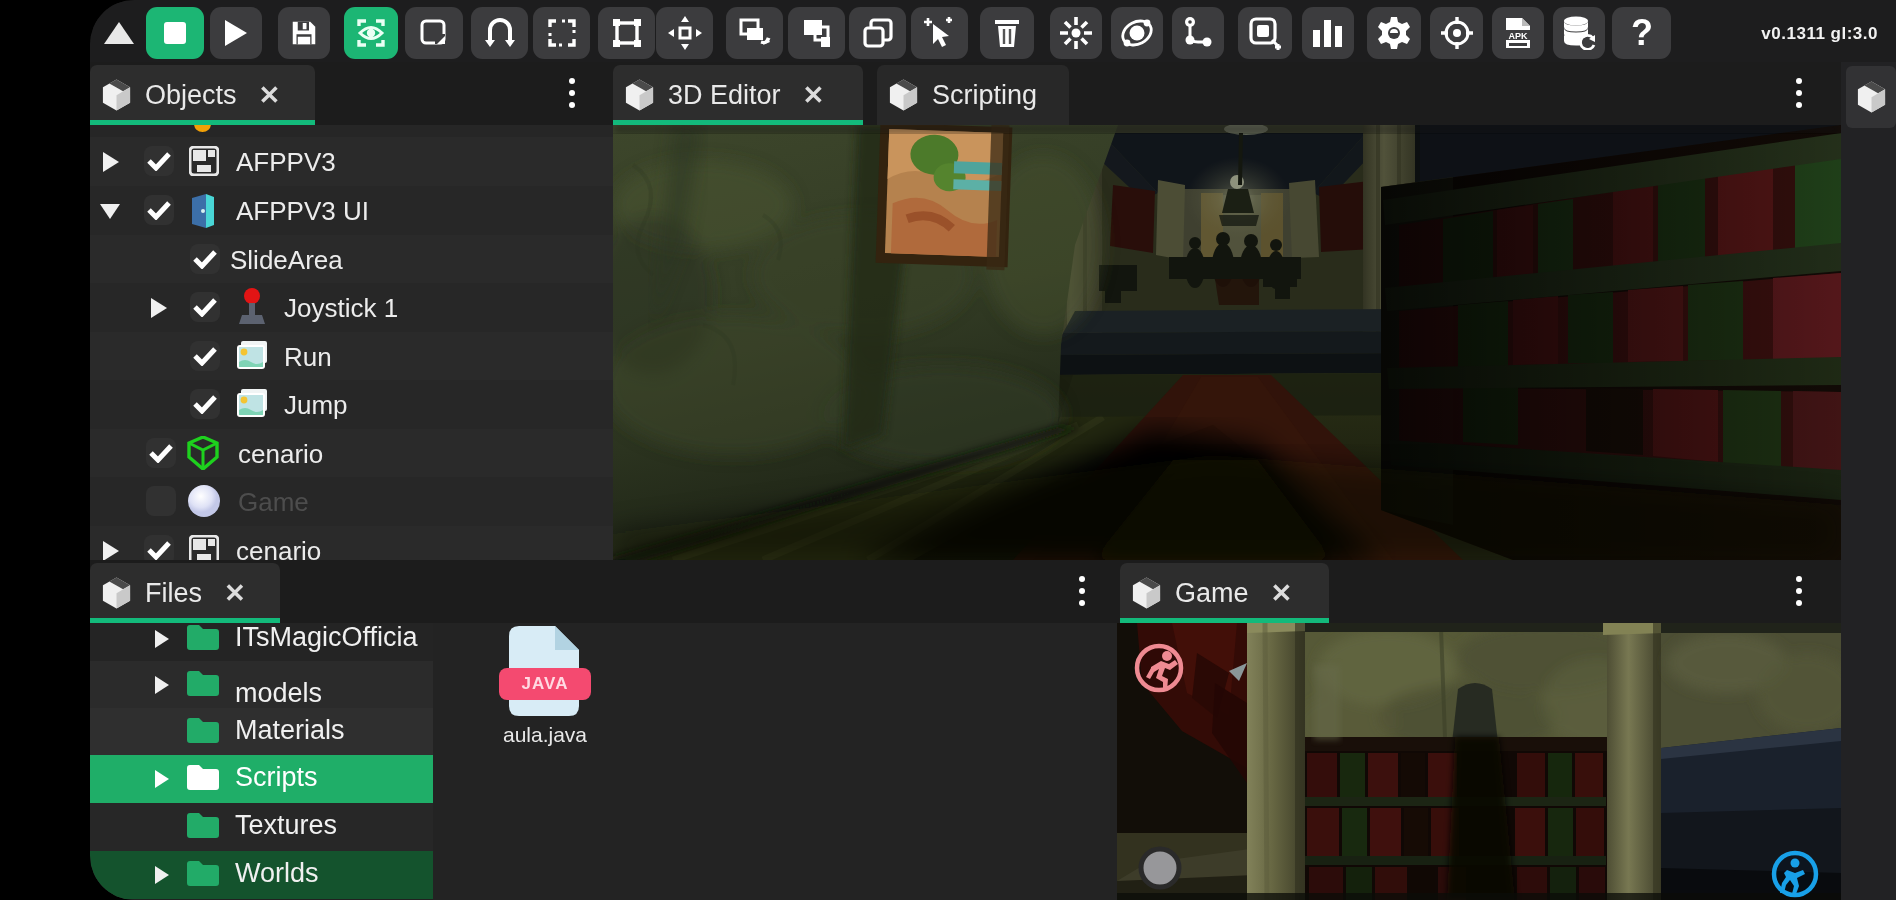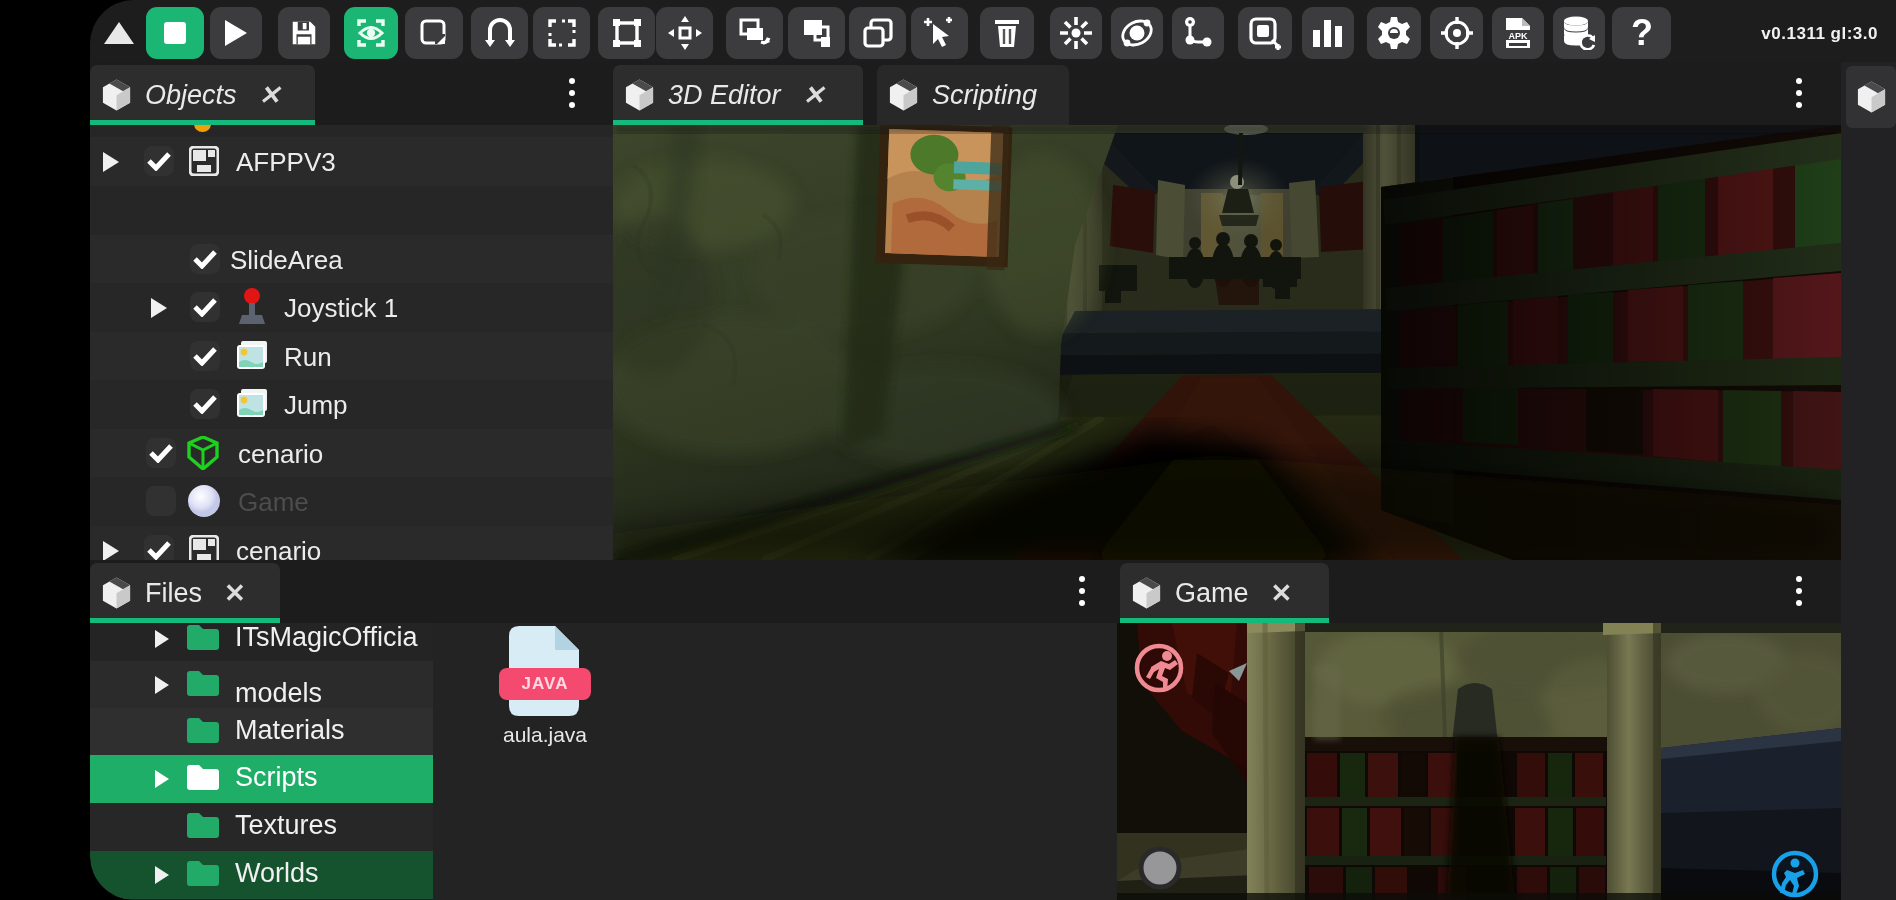--- a/index.html
+++ b/index.html
@@ -254,21 +254,21 @@
         </svg>
       </div>
     <div class="tb" style="left:1522px;width:59px">
         <svg width="26" height="36" viewBox="0 0 26 36">
           <text x="13" y="30" font-size="36" font-weight="bold" fill="#fff" text-anchor="middle" font-family="Liberation Sans">?</text>
         </svg>
       </div>
     <div id="ver">v0.1311 gl:3.0</div>
   </div>
 
-  <div class="tabrow" style="left:0;top:62px;width:1751px;height:63px;font-style:italic;">
+  <div class="tabrow" style="left:0;top:62px;width:1751px;height:63px;">
     <div class="tab" style="left:0;width:225px;">
       <svg class="hex" width="33" height="34" viewBox="0 0 34 34">
           <path d="M17 1l14 8v16l-14 8-14-8V9z" fill="#f0f0f0"></path>
           <path d="M17 1l14 8-7.2 4.2L9.6 5.2z" fill="#4a4a4a"></path>
           <path d="M31 9v16l-14 8V17.3z" fill="#c9c9c9"></path>
         </svg>
       Objects<span class="x">✕</span>
       <div class="under"></div>
     </div>
     <div class="dots" style="left:479px;top:16px;">
@@ -341,20 +341,36 @@
             <path d="M2 10l7 7 13-14" stroke="#fff" stroke-width="5" fill="none"></path>
           </svg>
         </div>
       <svg class="abs" style="left:99px;top:9px" width="30" height="30" viewBox="0 0 30 30">
           <rect x="1" y="1" width="28" height="28" rx="4" fill="none" stroke="#e8e8e8" stroke-width="3"></rect>
           <rect x="4" y="4" width="13" height="11" fill="#e8e8e8"></rect>
           <rect x="19" y="4" width="7" height="7" fill="#e8e8e8"></rect>
           <rect x="8" y="19" width="14" height="7" fill="#e8e8e8"></rect>
         </svg>
       <span class="abs" style="left:146px;top:10px">AFPPV3</span>
+    </div>
+    <div class="orow" style="top:61px;background:#272727">
+      <svg class="abs" style="left:10px;top:18px" width="20" height="15">
+          <polygon points="0,0 20,0 10,15" fill="#f0f0f0"></polygon>
+        </svg>
+      <div class="chk" style="left:54px">
+          <svg width="24" height="20">
+            <path d="M2 10l7 7 13-14" stroke="#fff" stroke-width="5" fill="none"></path>
+          </svg>
+        </div>
+      <svg class="abs" style="left:100px;top:8px" width="26" height="34" viewBox="0 0 26 34">
+          <path d="M2 4l14-4v34L2 30z" fill="#3c6fa8"></path>
+          <path d="M16 0l8 3v28l-8 3z" fill="#49d6d6"></path>
+          <circle cx="13" cy="17" r="2" fill="#d8f0f0"></circle>
+        </svg>
+      <span class="abs" style="left:146px;top:10px">AFPPV3 UI</span>
     </div>
     <div class="orow" style="top:110px;background:#2a2a2a">
       <div class="chk" style="left:100px">
           <svg width="24" height="20">
             <path d="M2 10l7 7 13-14" stroke="#fff" stroke-width="5" fill="none"></path>
           </svg>
         </div>
       <span class="abs" style="left:140px;top:10px">SlideArea</span>
     </div>
     <div class="orow" style="top:158px;background:#272727">

